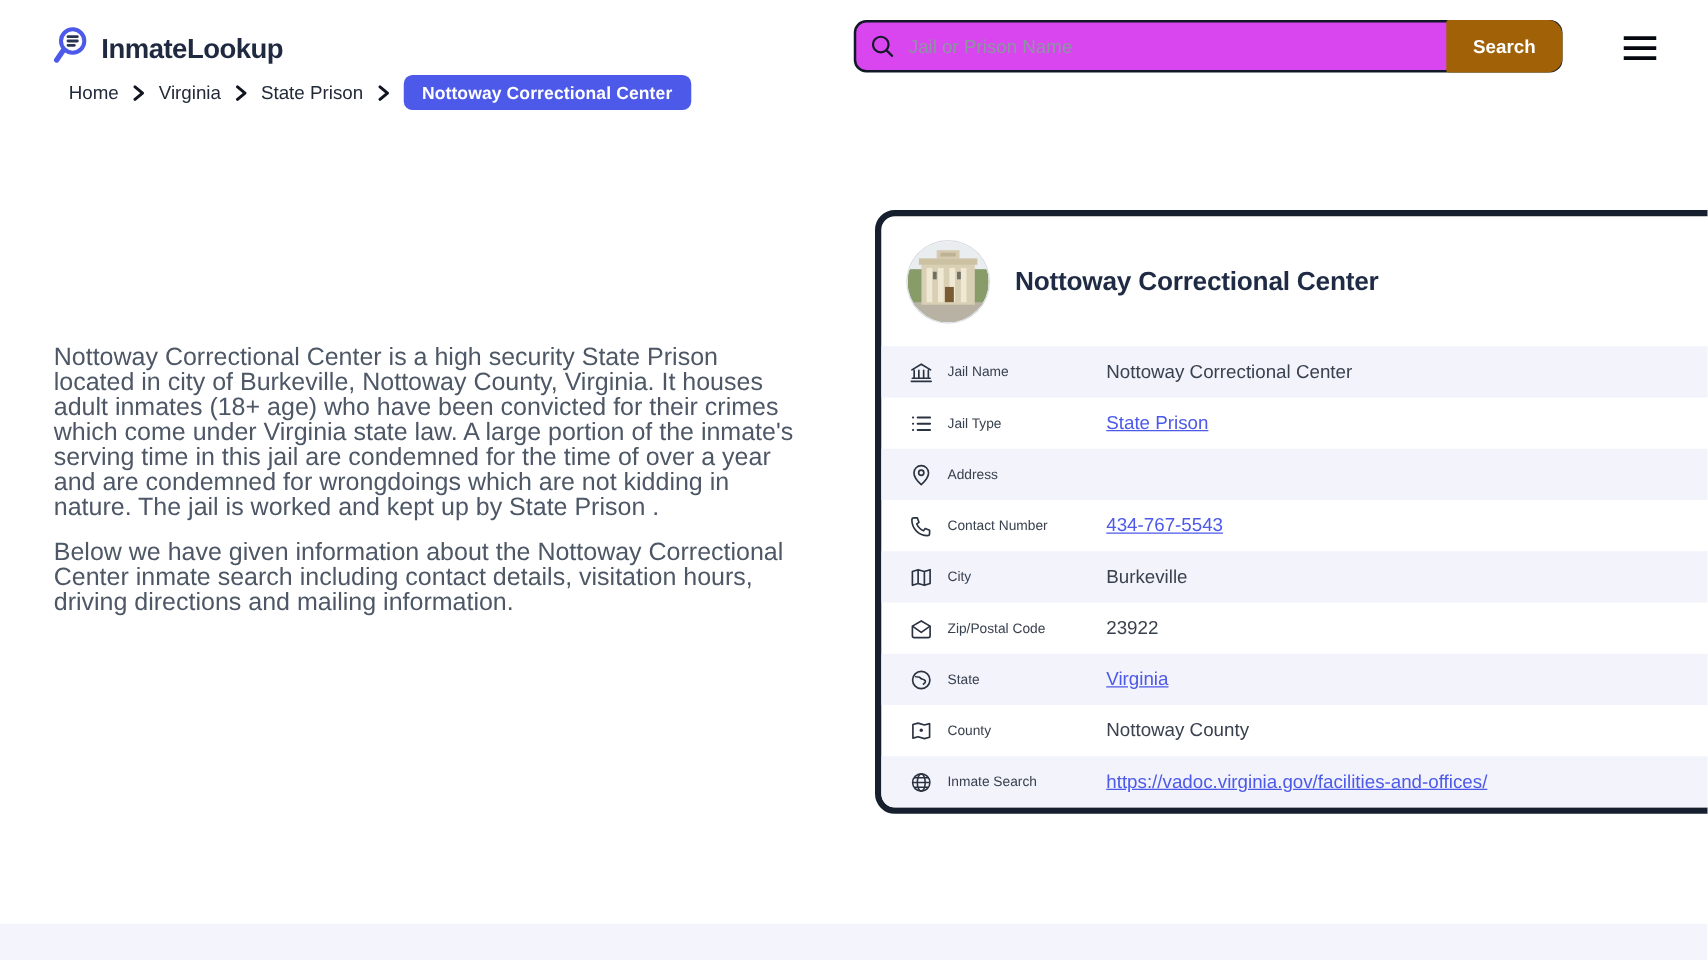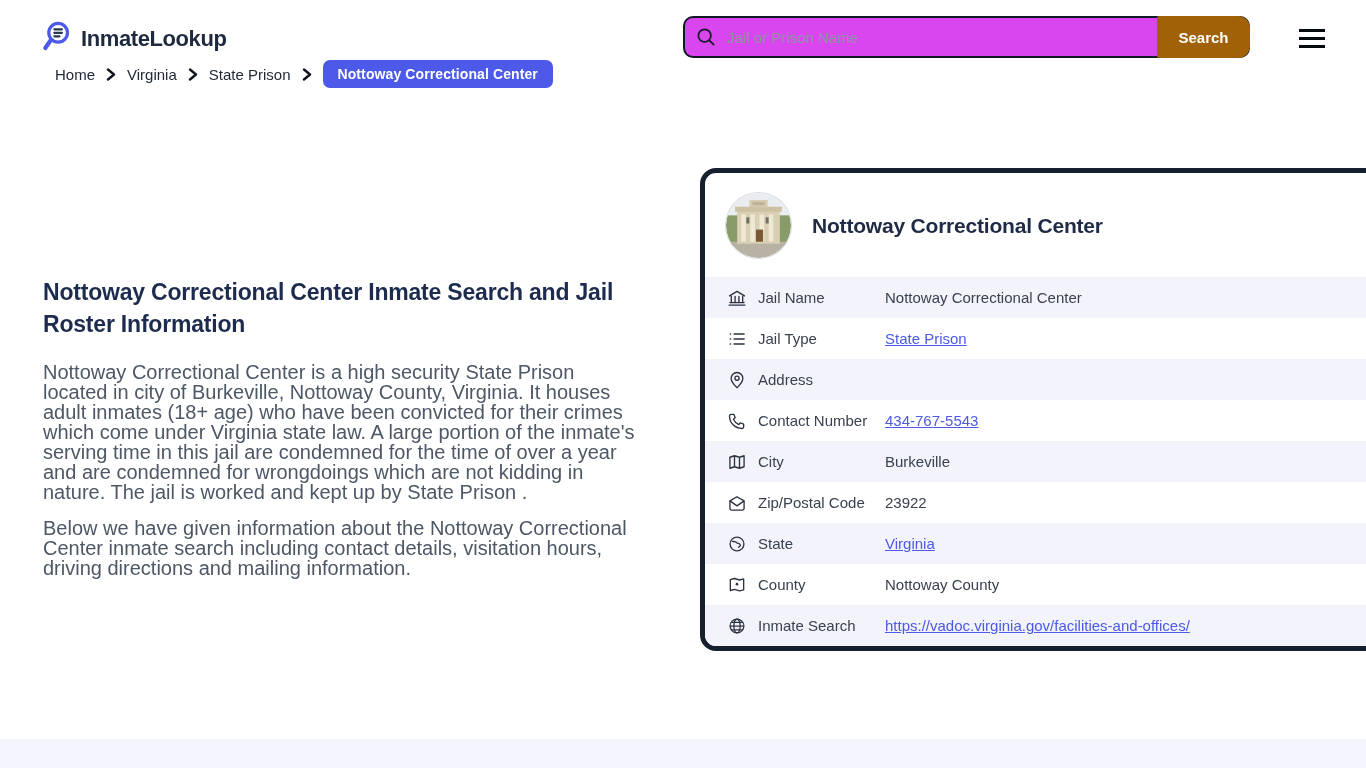--- a/index.html
+++ b/index.html
@@ -54,21 +54,21 @@
     border:5px solid #161f2e; border-radius:16px; background:#ffffff; overflow:hidden;
   }
   .card-header { display:flex; align-items:center; gap:21px; padding:20px 20px 19px 21px; }
   .avatar { width:65px; height:65px; border-radius:50%; overflow:hidden; flex:0 0 65px; box-shadow:0 0 0 1px #d9dce2; }
   .card-title { font-size:21px; font-weight:700; color:#1f2b45; letter-spacing:-0.2px; }
 
   .detail-row { display:flex; align-items:center; height:41px; padding-left:22px; }
   .detail-row:nth-child(odd) { background:#f2f3fb; }
   .row-icon { width:20px; height:20px; flex:0 0 20px; margin-right:11px; color:#2b3340; display:flex; align-items:center; }
   .row-icon svg { width:20px; height:20px; }
-  .detail-label { flex:0 0 127px; width:127px; font-size:15px; color:#39414f; }
+  .detail-label { flex:0 0 127px; width:127px; font-size:11px; color:#39414f; }
   .detail-value { font-size:15px; color:#39414f; }
   a.detail-value { color:#4c59e9; text-decoration:underline; cursor:pointer; }
 
   
   .footer-strip { position:absolute; left:0; top:739px; width:1366px; height:29px; background:#f4f5fc; }
 </style>
 </head>
 <body>
 
 <div class="logo">
@@ -115,21 +115,20 @@
   <a class="crumb">State Prison</a>
   <span class="crumb-sep">
     <svg width="10" height="13" viewBox="0 0 10 13" fill="none">
         <path d="M2 1.5L8 6.5L2 11.5" stroke="#10151f" stroke-width="2.4" stroke-linecap="round" stroke-linejoin="round"></path>
       </svg>
   </span>
   <span class="crumb-pill">Nottoway Correctional Center</span>
 </nav>
 
 <section class="article">
-  <h1>Nottoway Correctional Center Inmate Search and Jail Roster Information</h1>
   <p>Nottoway Correctional Center is a high security State Prison located in city of Burkeville, Nottoway County, Virginia. It houses adult inmates (18+ age) who have been convicted for their crimes which come under Virginia state law. A large portion of the inmate's serving time in this jail are condemned for the time of over a year and are condemned for wrongdoings which are not kidding in nature. The jail is worked and kept up by State Prison .</p>
   <p>Below we have given information about the Nottoway Correctional Center inmate search including contact details, visitation hours, driving directions and mailing information.</p>
 </section>
 
 <section class="card">
   <div class="card-header">
     <span class="avatar">
       <svg width="65" height="65" viewBox="0 0 64 64">
         <defs>
             <clipPath id="cp">

